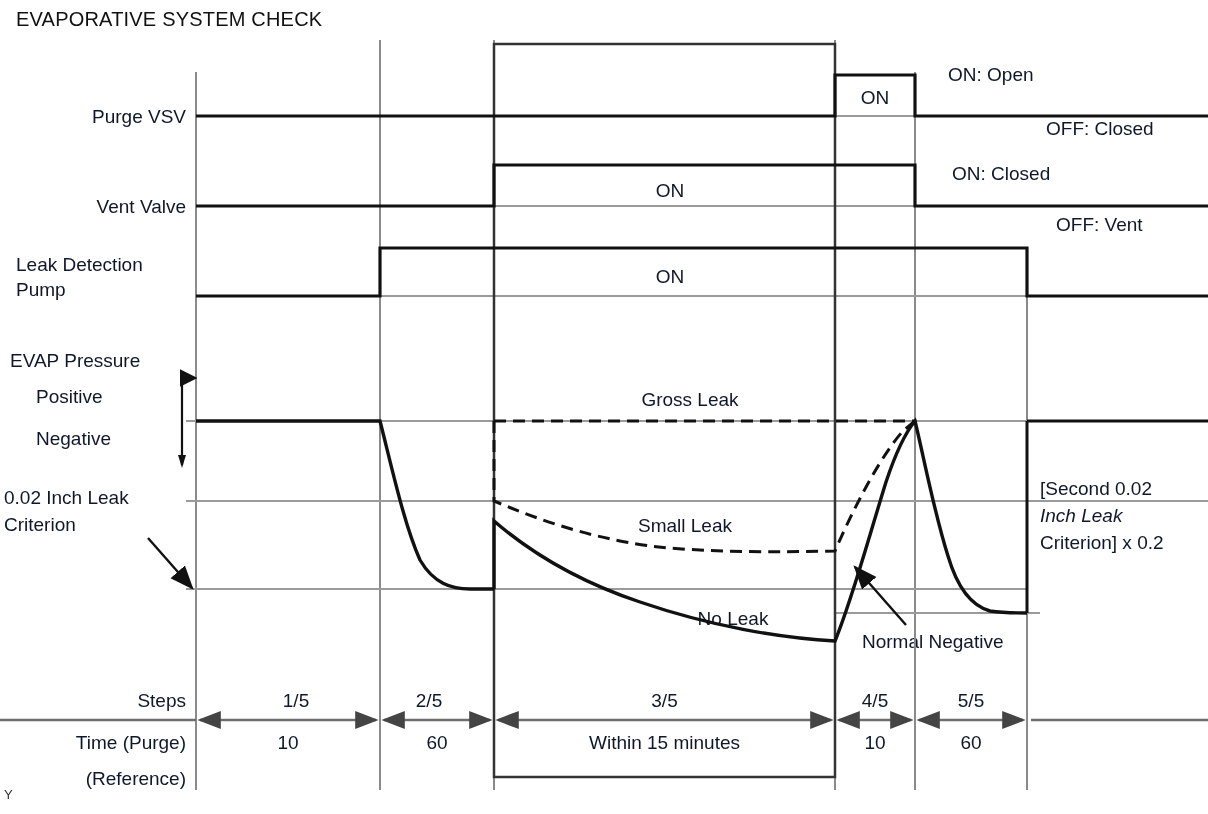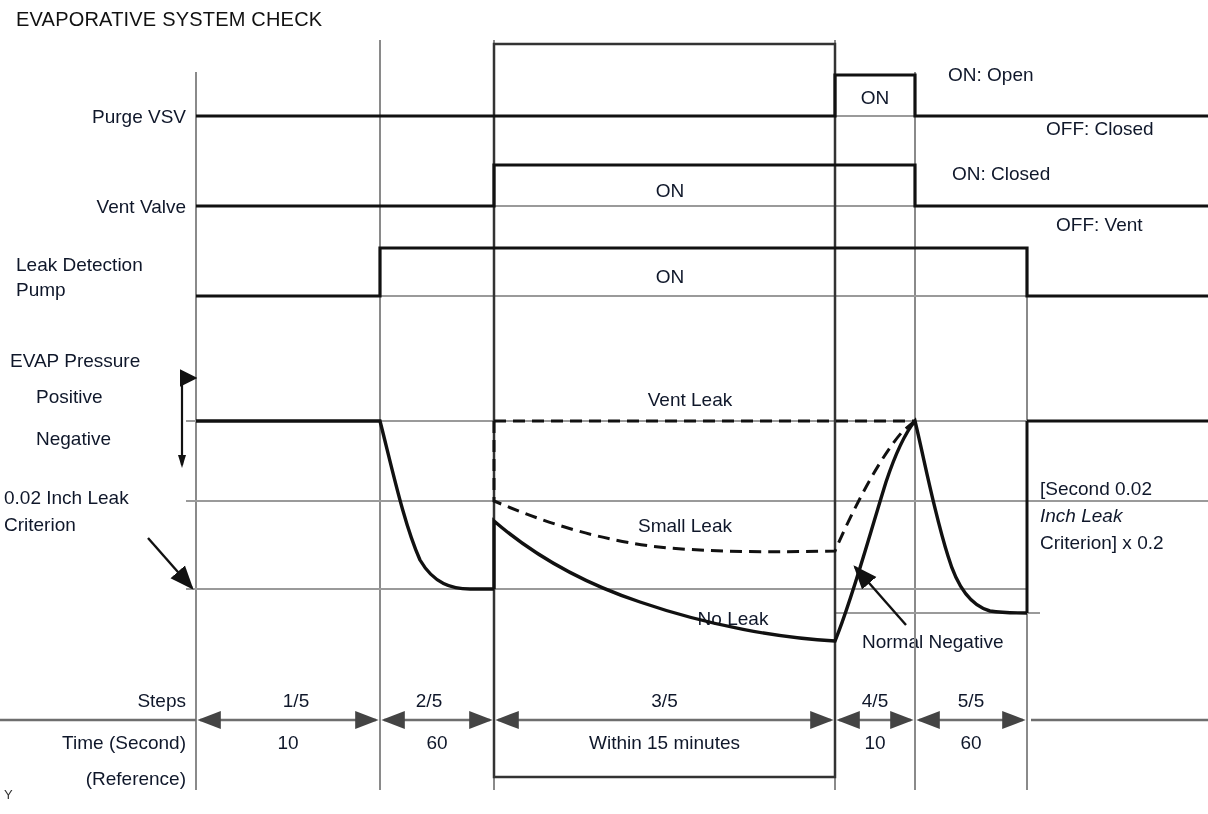--- a/index.html
+++ b/index.html
@@ -28,33 +28,33 @@
 <div class="lbl" style="left:16px;top:277px;">Pump</div>
 
 <div class="lbl" style="left:10px;top:348px;">EVAP Pressure</div>
 <div class="lbl" style="left:36px;top:384px;">Positive</div>
 <div class="lbl" style="left:36px;top:426px;">Negative</div>
 
 <div class="lbl" style="left:4px;top:485px;">0.02 Inch Leak</div>
 <div class="lbl" style="left:4px;top:512px;">Criterion</div>
 
 <div class="lbl r" style="left:0;top:688px;width:186px;">Steps</div>
-<div class="lbl r" style="left:0;top:730px;width:186px;">Time (Second)</div>
+<div class="lbl r" style="left:0;top:730px;width:186px;">Time (Purge)</div>
 <div class="lbl r" style="left:0;top:766px;width:186px;">(Reference)</div>
 
 <div class="lbl" style="left:948px;top:62px;">ON: Open</div>
 <div class="lbl" style="left:1046px;top:116px;">OFF: Closed</div>
 <div class="lbl" style="left:952px;top:161px;">ON: Closed</div>
 <div class="lbl" style="left:1056px;top:212px;">OFF: Vent</div>
 
 <div class="lbl c" style="left:835px;top:85px;width:80px;">ON</div>
 <div class="lbl c" style="left:560px;top:178px;width:220px;">ON</div>
 <div class="lbl c" style="left:560px;top:264px;width:220px;">ON</div>
 
-<div class="lbl c" style="left:610px;top:387px;width:160px;">Vent Leak</div>
+<div class="lbl c" style="left:610px;top:387px;width:160px;">Gross Leak</div>
 <div class="lbl c" style="left:605px;top:513px;width:160px;">Small Leak</div>
 <div class="lbl c" style="left:663px;top:606px;width:140px;">No Leak</div>
 <div class="lbl" style="left:862px;top:629px;">Normal Negative</div>
 
 <div class="lbl" style="left:1040px;top:476px;">[Second 0.02</div>
 <div class="lbl" style="left:1040px;top:503px;font-style:italic;">Inch Leak</div>
 <div class="lbl" style="left:1040px;top:530px;">Criterion] x 0.2</div>
 
 <div class="lbl c" style="left:196px;top:688px;width:200px;">1/5</div>
 <div class="lbl c" style="left:380px;top:688px;width:98px;">2/5</div>

